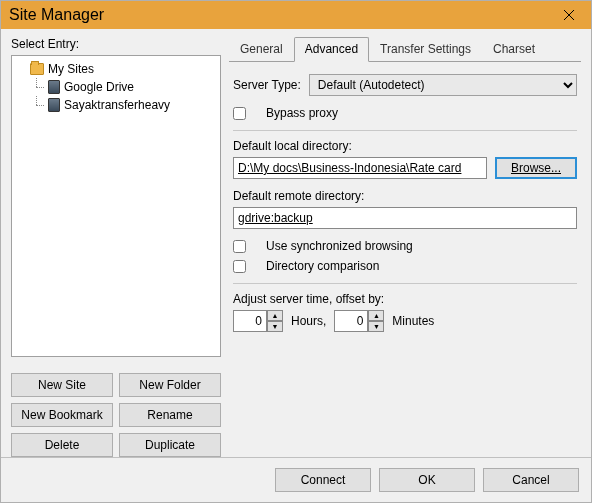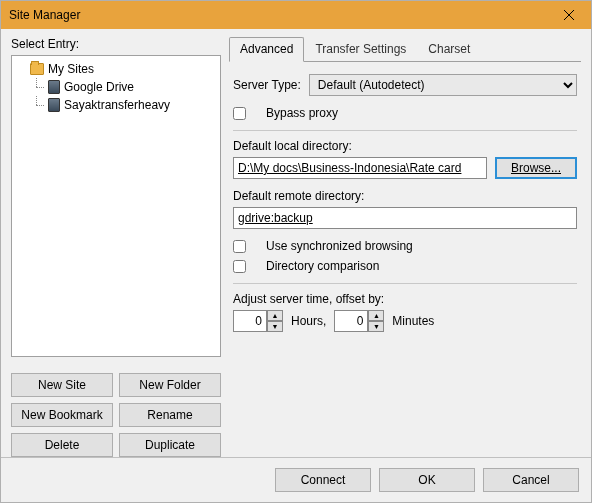--- a/index.html
+++ b/index.html
@@ -1,19 +1,19 @@
 <!DOCTYPE html>
 <html><head>
 <meta charset="utf-8">
 <style>
   * { box-sizing: border-box; font-family: 'Segoe UI', Tahoma, sans-serif; font-size: 12px; }
   body { margin: 0; background: #f0f0f0; }
   .window { width: 592px; height: 503px; background: #f0f0f0; border: 1px solid #b0b0b0; display: flex; flex-direction: column; }
   .titlebar { background: #e8a33d; height: 28px; display: flex; align-items: center; justify-content: space-between; padding: 0 0 0 8px; }
-  .titlebar-title { color: #000; font-size: 12px; }
+  .titlebar-title { color: #000; font-size: 16px; }
   .titlebar-close { width: 44px; height: 28px; display:flex; align-items:center; justify-content:center; cursor:pointer; }
   .titlebar-close svg { width:10px; height:10px; }
   .body { flex:1; display:flex; flex-direction:column; }
   .main { flex:1; display:flex; padding: 8px 10px 0 10px; gap:8px; }
   .left { width: 210px; display:flex; flex-direction:column; }
   .select-entry-label { margin-bottom:4px; }
   .tree { flex:1; background:#fff; border:1px solid #a0a0a0; padding:4px 14px; overflow:auto; }
   .tree-row { display:flex; align-items:center; height:18px; padding-left:4px; gap:4px; white-space:nowrap; }
   .tree-row.child { padding-left: 22px; position:relative; }
   .tree-row.child::before { content:""; position:absolute; left:10px; top:0; bottom:50%; border-left:1px dotted #888; }
@@ -85,20 +85,21 @@
           <div class="btn">New Folder</div>
           <div class="btn">New Bookmark</div>
           <div class="btn">Rename</div>
           <div class="btn">Delete</div>
           <div class="btn">Duplicate</div>
         </div>
       </div>
 
       <div class="right">
         <div class="tabs">
+          <div class="tab">General</div>
           <div class="tab active">Advanced</div>
           <div class="tab">Transfer Settings</div>
           <div class="tab">Charset</div>
         </div>
 
         <div class="tabpanel">
           <div class="row">
             <span class="label">Server Type:</span>
             <select class="combo">
               <option>Default (Autodetect)</option>

